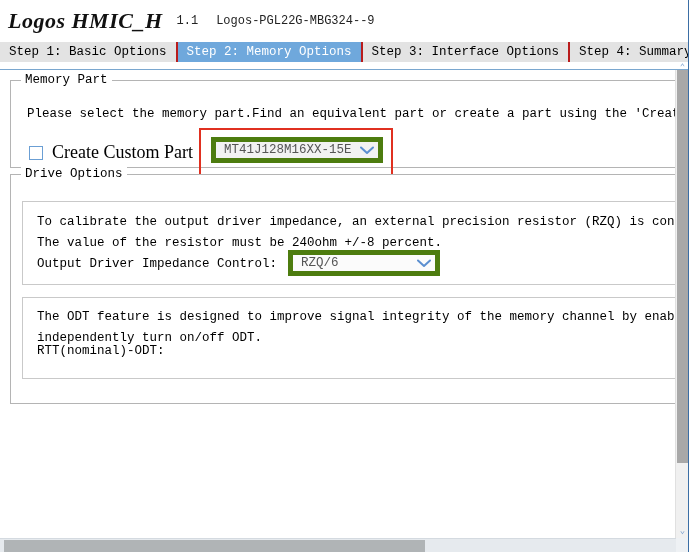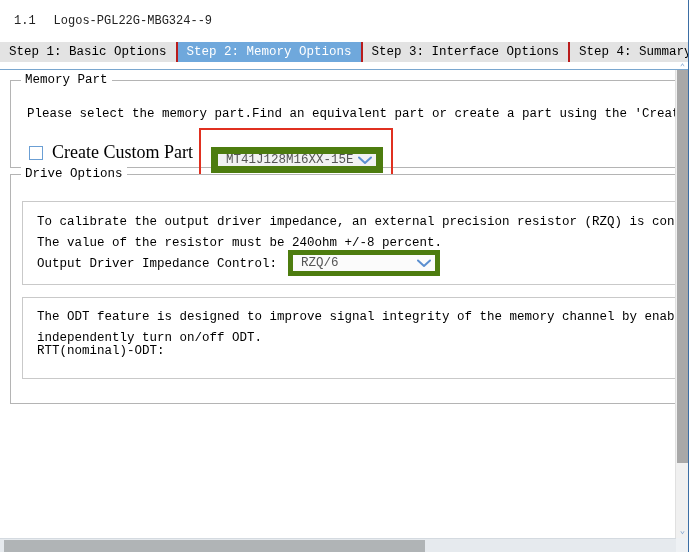--- a/index.html
+++ b/index.html
@@ -169,24 +169,24 @@
   .combo .combo-arrow {
     width: 22px;
     display: flex;
     align-items: center;
     justify-content: center;
     flex: 0 0 22px;
   }
   .combo .combo-arrow svg { display: block; }
 
   #combo-memory-part {
-    left: 200px; top: 66px;
+    left: 200px; top: 56px;
     width: 172px; height: 26px;
     background: #f2f2f2;
-    border: 7px solid #4d7c0f;
+    border: 5px solid #4d7c0f;
   }
 
   
   #red-highlight {
     position: absolute;
     left: 188px; top: 47px;
     width: 194px; height: 53px;
     border: 2px solid #e03020;
     box-sizing: border-box;
     pointer-events: none;
@@ -277,20 +277,21 @@
     position: absolute;
     right: 0; top: 0;
     width: 1px; height: 552px;
     background: #3b6ea5;
   }
 </style>
 </head>
 <body>
 
 <div id="titlebar">
+  <span id="app-title">Logos HMIC_H</span>
   <span id="app-version">1.1</span>
   <span id="app-device">Logos-PGL22G-MBG324--9</span>
 </div>
 
 <div id="tabstrip">
   <div class="tab">Step 1: Basic Options</div>
   <div class="tab active">Step 2: Memory Options</div>
   <div class="tab">Step 3: Interface Options</div>
   <div class="tab">Step 4: Summary</div>
 </div>

